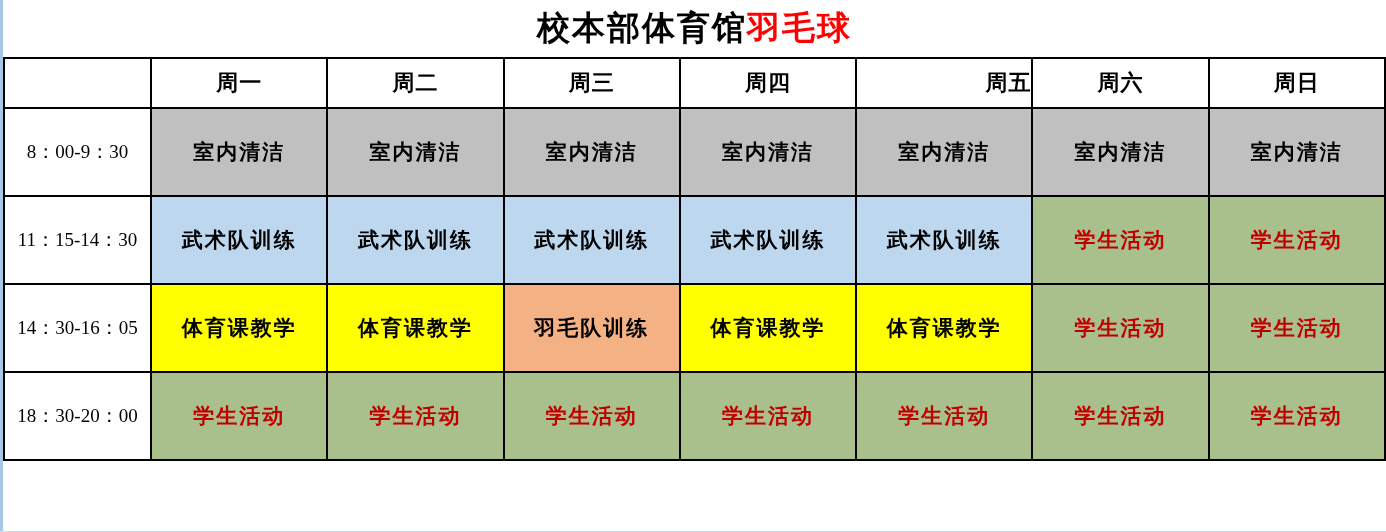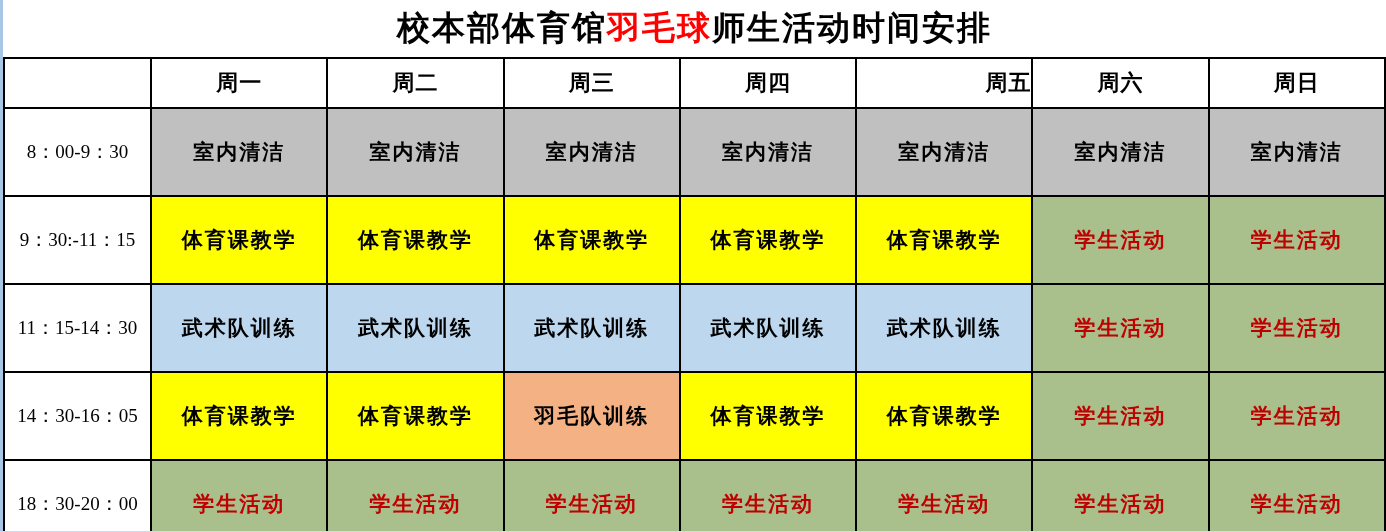--- a/index.html
+++ b/index.html
@@ -44,21 +44,20 @@
 </style>
 </head>
 <body>
 
 <div class="screen">
   <div class="edge-line" style="background: rgb(168, 198, 229);"></div>
 
   <div class="title-row">
     <span style="color: rgb(0, 0, 0);">校本部体育馆</span>
       <span style="color: rgb(255, 0, 0);">羽毛球</span>
-      <span style="color: rgb(0, 0, 0);">师生活动时间安排</span>
   </div>
 
   <table class="schedule">
     <colgroup>
       <col class="time-col">
       <col>
         <col>
         <col>
         <col>
         <col>
@@ -80,30 +79,20 @@
     <tbody id="schedule-body">
         <tr class="data-row">
           <td class="time-cell" style="border-color: rgb(0, 0, 0);">8：00-9：30</td>
           <td class="activity-cell cleaning" style="background-color: rgb(192, 192, 192); color: rgb(0, 0, 0); border-color: rgb(0, 0, 0);">室内清洁</td>
           <td class="activity-cell cleaning" style="background-color: rgb(192, 192, 192); color: rgb(0, 0, 0); border-color: rgb(0, 0, 0);">室内清洁</td>
           <td class="activity-cell cleaning" style="background-color: rgb(192, 192, 192); color: rgb(0, 0, 0); border-color: rgb(0, 0, 0);">室内清洁</td>
           <td class="activity-cell cleaning" style="background-color: rgb(192, 192, 192); color: rgb(0, 0, 0); border-color: rgb(0, 0, 0);">室内清洁</td>
           <td class="activity-cell cleaning" style="background-color: rgb(192, 192, 192); color: rgb(0, 0, 0); border-color: rgb(0, 0, 0);">室内清洁</td>
           <td class="activity-cell cleaning" style="background-color: rgb(192, 192, 192); color: rgb(0, 0, 0); border-color: rgb(0, 0, 0);">室内清洁</td>
           <td class="activity-cell cleaning" style="background-color: rgb(192, 192, 192); color: rgb(0, 0, 0); border-color: rgb(0, 0, 0);">室内清洁</td>
-        </tr>
-        <tr class="data-row">
-          <td class="time-cell" style="border-color: rgb(0, 0, 0);">9：30:-11：15</td>
-          <td class="activity-cell pe_class" style="background-color: rgb(255, 255, 0); color: rgb(0, 0, 0); border-color: rgb(0, 0, 0);">体育课教学</td>
-          <td class="activity-cell pe_class" style="background-color: rgb(255, 255, 0); color: rgb(0, 0, 0); border-color: rgb(0, 0, 0);">体育课教学</td>
-          <td class="activity-cell pe_class" style="background-color: rgb(255, 255, 0); color: rgb(0, 0, 0); border-color: rgb(0, 0, 0);">体育课教学</td>
-          <td class="activity-cell pe_class" style="background-color: rgb(255, 255, 0); color: rgb(0, 0, 0); border-color: rgb(0, 0, 0);">体育课教学</td>
-          <td class="activity-cell pe_class" style="background-color: rgb(255, 255, 0); color: rgb(0, 0, 0); border-color: rgb(0, 0, 0);">体育课教学</td>
-          <td class="activity-cell student_activity" style="background-color: rgb(169, 192, 140); color: rgb(192, 0, 0); border-color: rgb(0, 0, 0);">学生活动</td>
-          <td class="activity-cell student_activity" style="background-color: rgb(169, 192, 140); color: rgb(192, 0, 0); border-color: rgb(0, 0, 0);">学生活动</td>
         </tr>
         <tr class="data-row">
           <td class="time-cell" style="border-color: rgb(0, 0, 0);">11：15-14：30</td>
           <td class="activity-cell wushu_training" style="background-color: rgb(189, 215, 238); color: rgb(0, 0, 0); border-color: rgb(0, 0, 0);">武术队训练</td>
           <td class="activity-cell wushu_training" style="background-color: rgb(189, 215, 238); color: rgb(0, 0, 0); border-color: rgb(0, 0, 0);">武术队训练</td>
           <td class="activity-cell wushu_training" style="background-color: rgb(189, 215, 238); color: rgb(0, 0, 0); border-color: rgb(0, 0, 0);">武术队训练</td>
           <td class="activity-cell wushu_training" style="background-color: rgb(189, 215, 238); color: rgb(0, 0, 0); border-color: rgb(0, 0, 0);">武术队训练</td>
           <td class="activity-cell wushu_training" style="background-color: rgb(189, 215, 238); color: rgb(0, 0, 0); border-color: rgb(0, 0, 0);">武术队训练</td>
           <td class="activity-cell student_activity" style="background-color: rgb(169, 192, 140); color: rgb(192, 0, 0); border-color: rgb(0, 0, 0);">学生活动</td>
           <td class="activity-cell student_activity" style="background-color: rgb(169, 192, 140); color: rgb(192, 0, 0); border-color: rgb(0, 0, 0);">学生活动</td>

